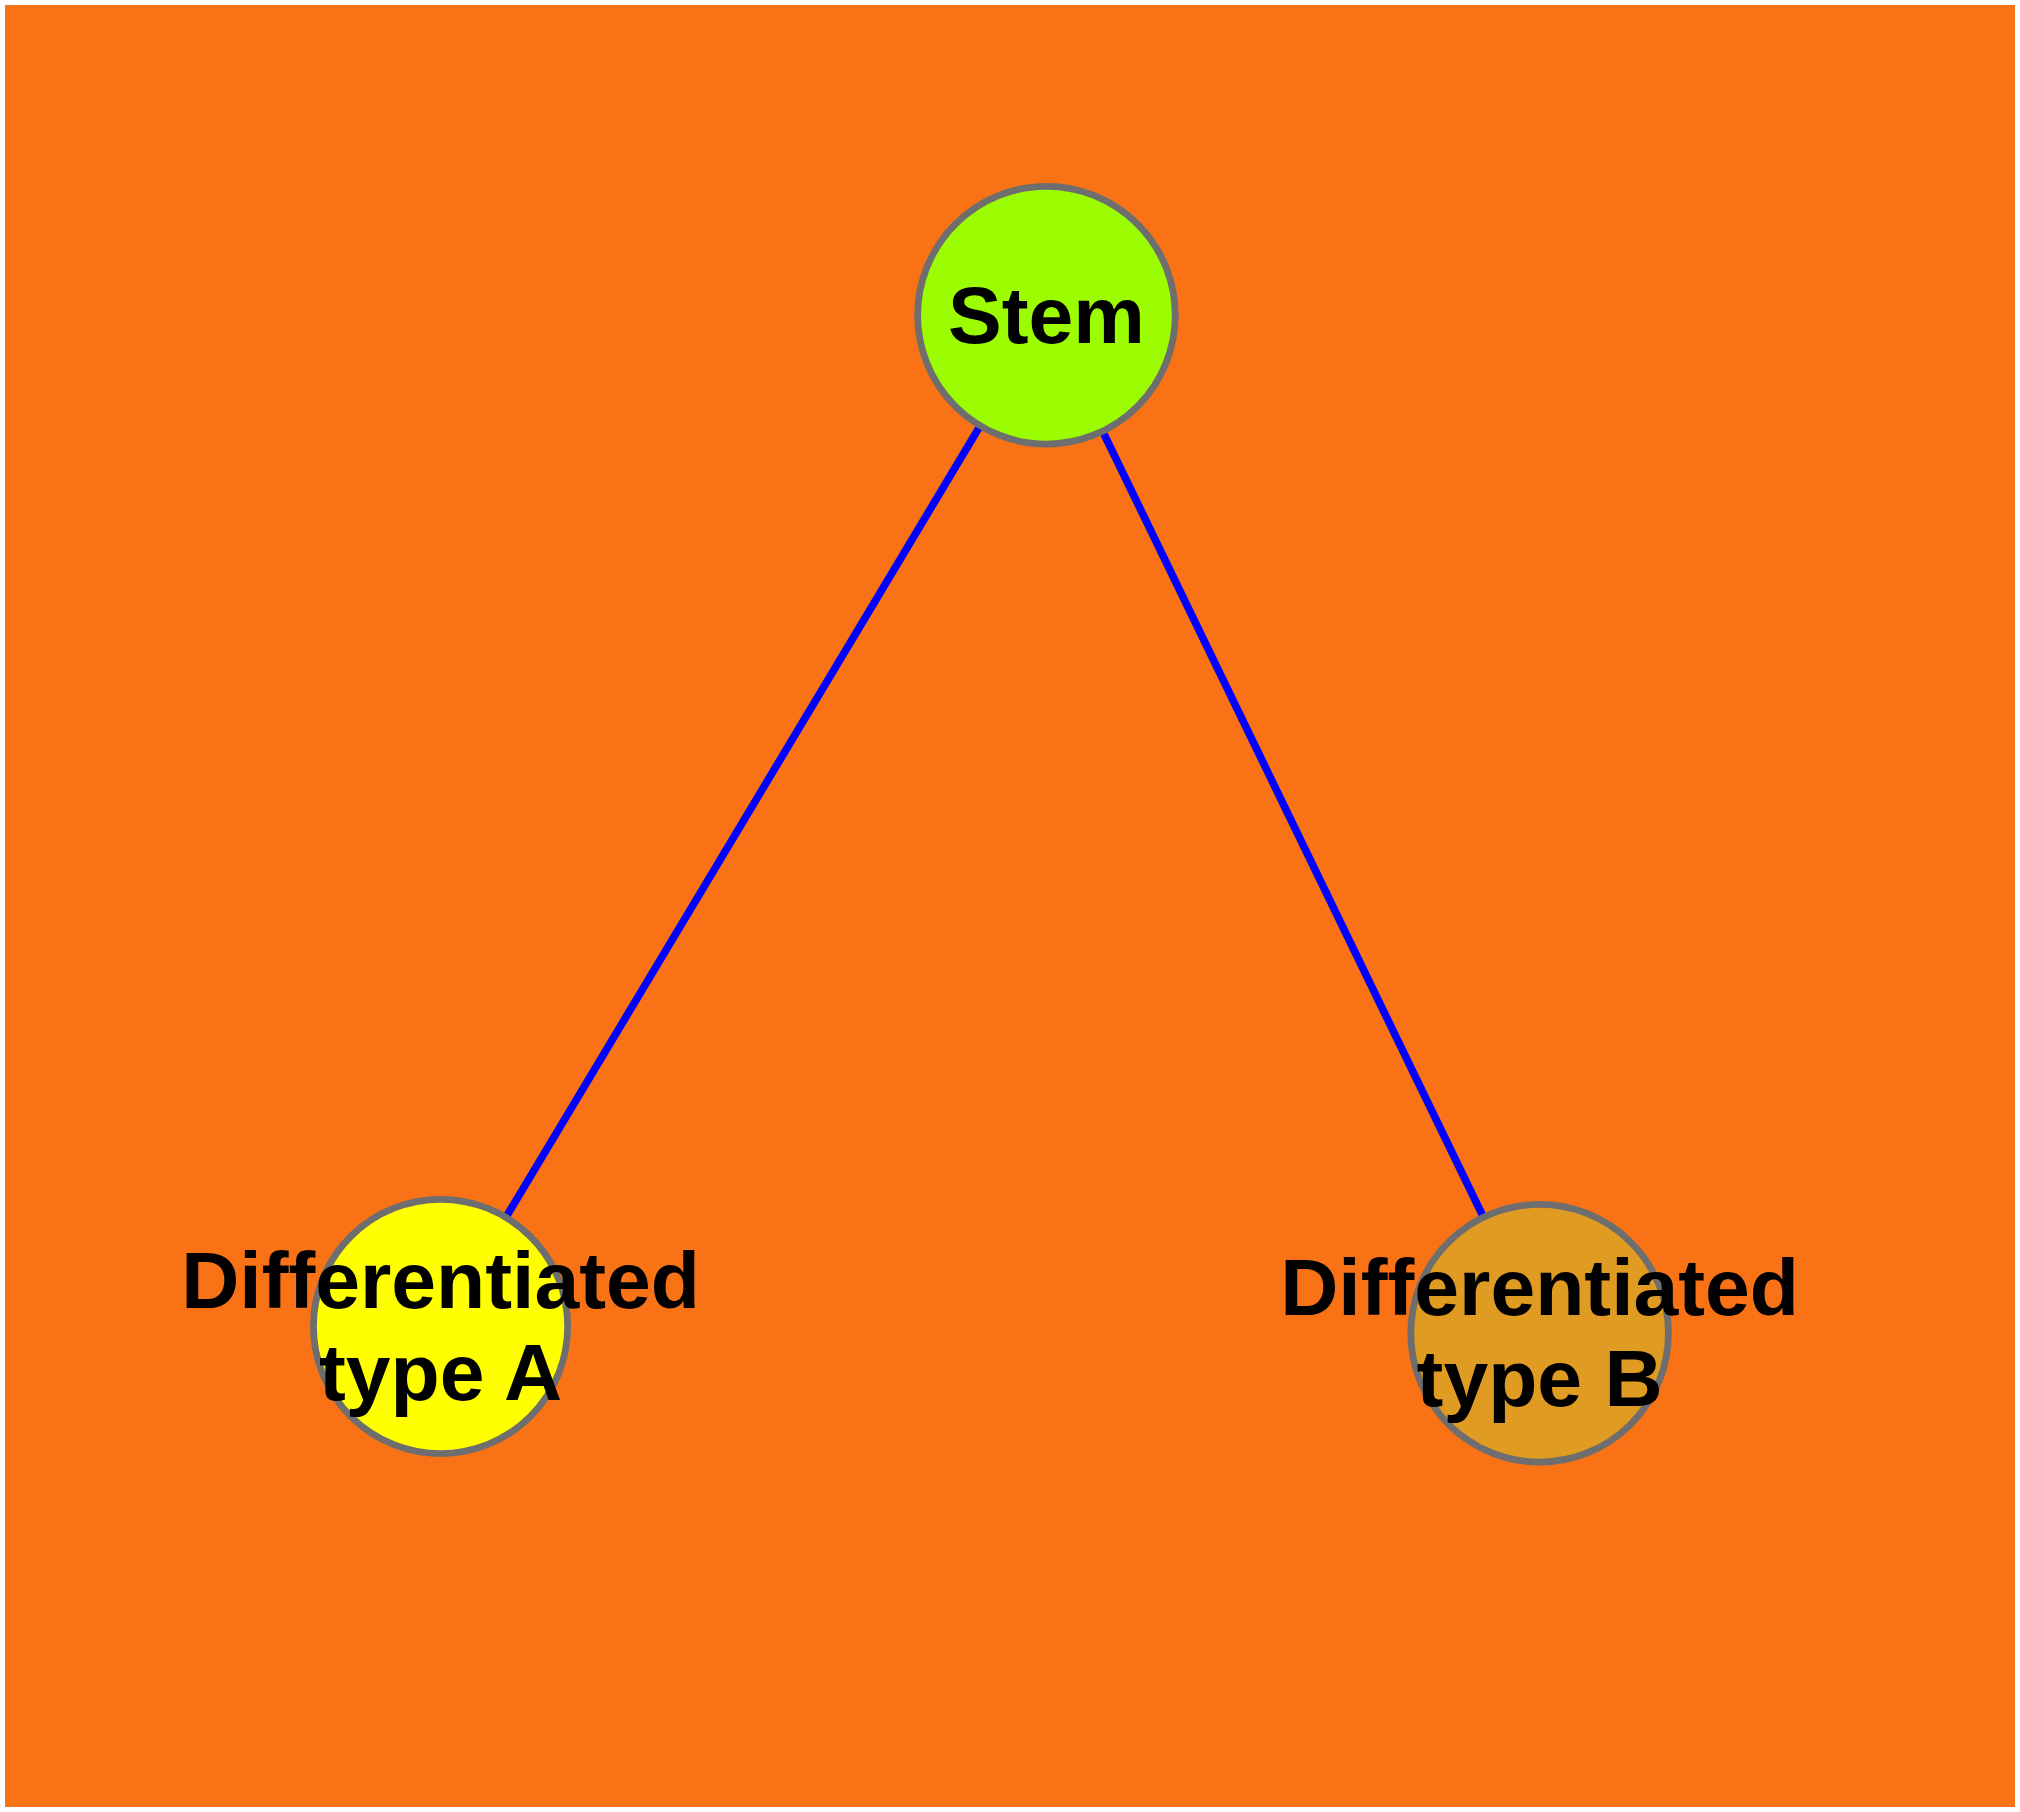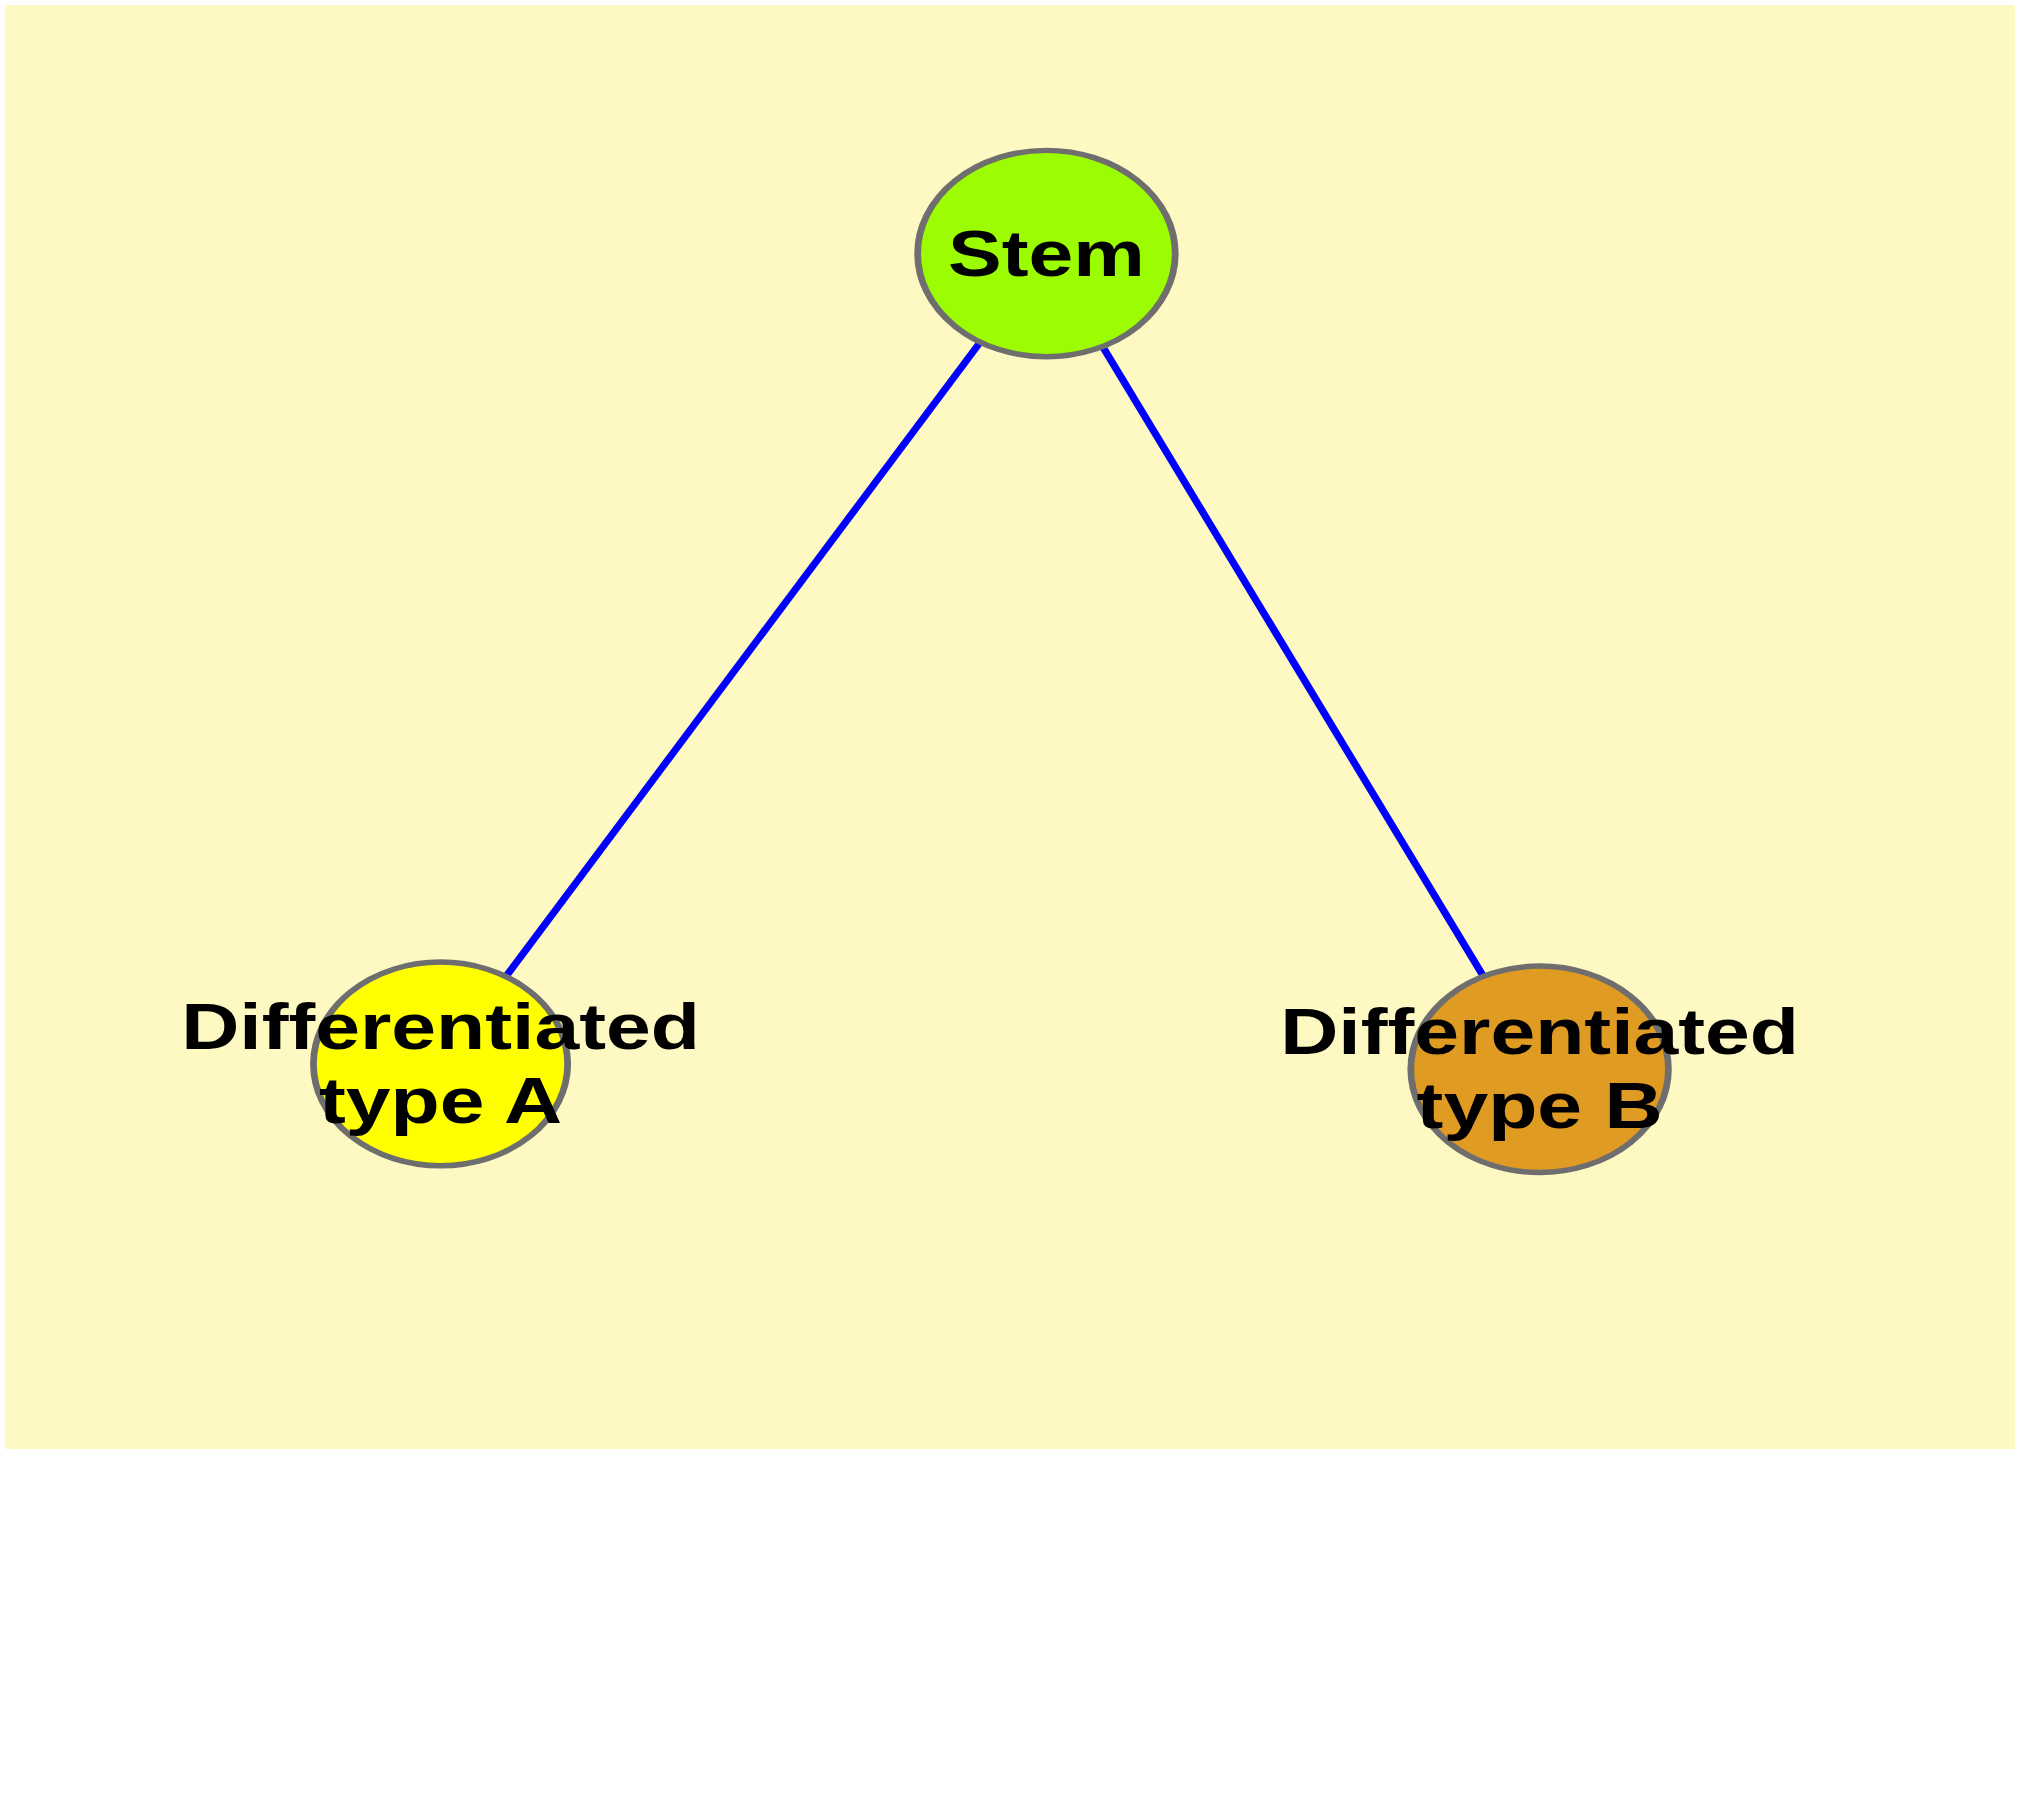--- a/index.html
+++ b/index.html
@@ -14,22 +14,22 @@
     height: 1812px;
     background: #ffffff;
     overflow: hidden;
     font-family: "Liberation Sans", sans-serif;
   }
   #canvas {
     position: absolute;
     left: 5.1px;
     top: 5.1px;
     width: 2010px;
-    height: 1444px;
-    background: #fef9c3;
+    height: 1802px;
+    background: #f97316;
   }
   #graph-svg {
     position: absolute;
     left: 0;
     top: 0;
     width: 100%;
     height: 100%;
     display: block;
   }
   .node-label {

